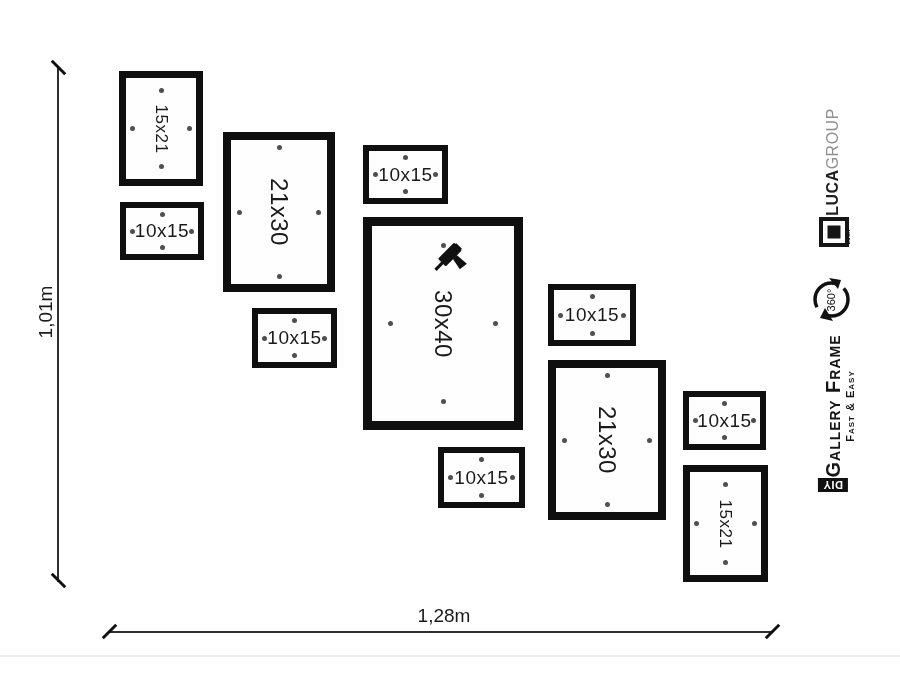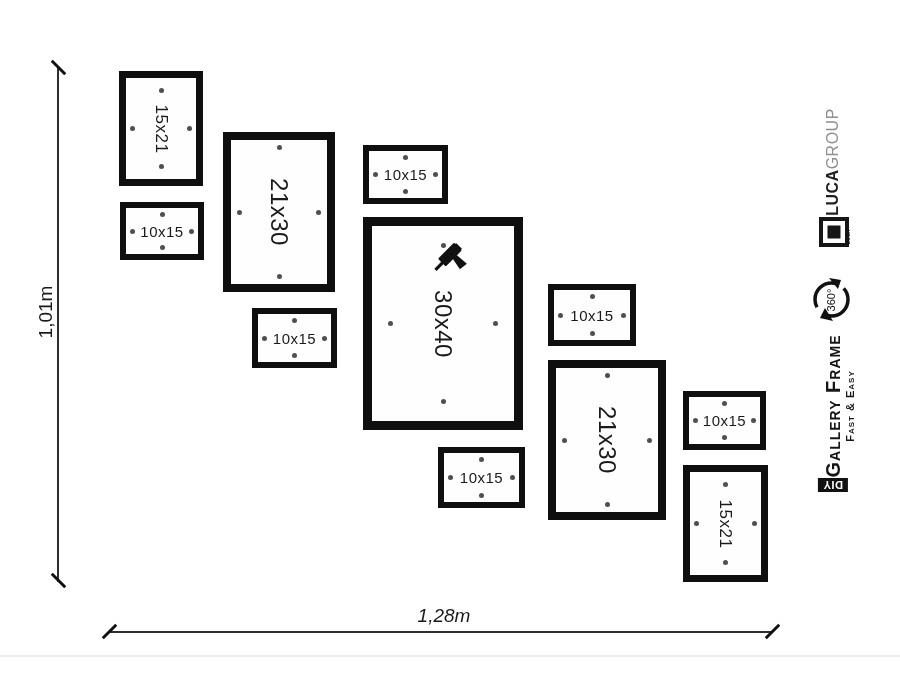--- a/index.html
+++ b/index.html
@@ -5,21 +5,21 @@
   html,body{margin:0;padding:0;background:#fff;}
   .canvas{
     position:relative;width:900px;height:678px;background:#fff;overflow:hidden;
     font-family:"Liberation Sans", sans-serif;color:#1a1a1a;
   }
   
   .frame{
     position:absolute;box-sizing:border-box;background:#fefefe;
     border:6px solid #0f0f0f;display:flex;align-items:center;justify-content:center;
   }
-  .f10-15{border-width:6px;--dv:4px;--dh:4px;font-size:15px;}
+  .f10-15{border-width:6px;--dv:4px;--dh:4px;font-size:19px;}
   .f15-21{border-width:7px;--dv:10px;--dh:4px;font-size:17px;}
   .f21-30{border-width:8px;--dv:5px;--dh:6px;font-size:24px;}
   .f30-40{border-width:9px;--dv:17px;--dh:16px;font-size:24px;}
   .frame .label{color:#1a1a1a;white-space:nowrap;letter-spacing:.5px;}
   .vert .label{transform:rotate(90deg);}
   .dot{position:absolute;width:5px;height:5px;border-radius:50%;background:#4f4f4f;}
   .dt{top:var(--dv);left:50%;margin-left:-2.5px;}
   .db{bottom:var(--dv);left:50%;margin-left:-2.5px;}
   .dl{left:var(--dh);top:50%;margin-top:-2.5px;}
   .dr{right:var(--dh);top:50%;margin-top:-2.5px;}
@@ -29,21 +29,21 @@
   .dim-line-h{position:absolute;left:110px;top:631px;width:663px;height:2px;background:#2e2e2e;}
   .tick{position:absolute;width:19px;height:3px;background:#101010;}
   .tick.v{transform:rotate(45deg);}
   .tick.h{transform:rotate(-45deg);}
   .tick.t1{left:49px;top:66px;}
   .tick.t2{left:49px;top:579px;}
   .tick.t3{left:100px;top:630px;}
   .tick.t4{left:763px;top:630px;}
   .dim-label{position:absolute;font-size:19px;color:#1a1a1a;white-space:nowrap;}
   .dim-label.vlab{left:46px;top:312px;transform:translate(-50%,-50%) rotate(-90deg);}
-  .dim-label.hlab{left:444px;top:616px;transform:translate(-50%,-50%);font-style:italic;}
+  .dim-label.hlab{left:444px;top:616px;transform:translate(-50%,-50%);}
   
   .company{position:absolute;left:833px;top:162px;transform:translate(-50%,-50%) rotate(-90deg);
     font-size:16px;letter-spacing:.5px;white-space:nowrap;}
   .company .bold{font-weight:bold;color:#1f1f1f;}
   .company .light{font-weight:400;color:#8f8f8f;}
   .logo{position:absolute;left:819px;top:217px;width:30px;height:30px;
     border:4px solid #161616;box-sizing:border-box;background:#fff;}
   .logo-inner{position:absolute;left:50%;top:50%;width:13px;height:13px;background:#161616;
     transform:translate(-50%,-50%);}
   .logo-tiny{position:absolute;left:841px;top:234px;font-size:5px;font-weight:bold;color:#161616;

